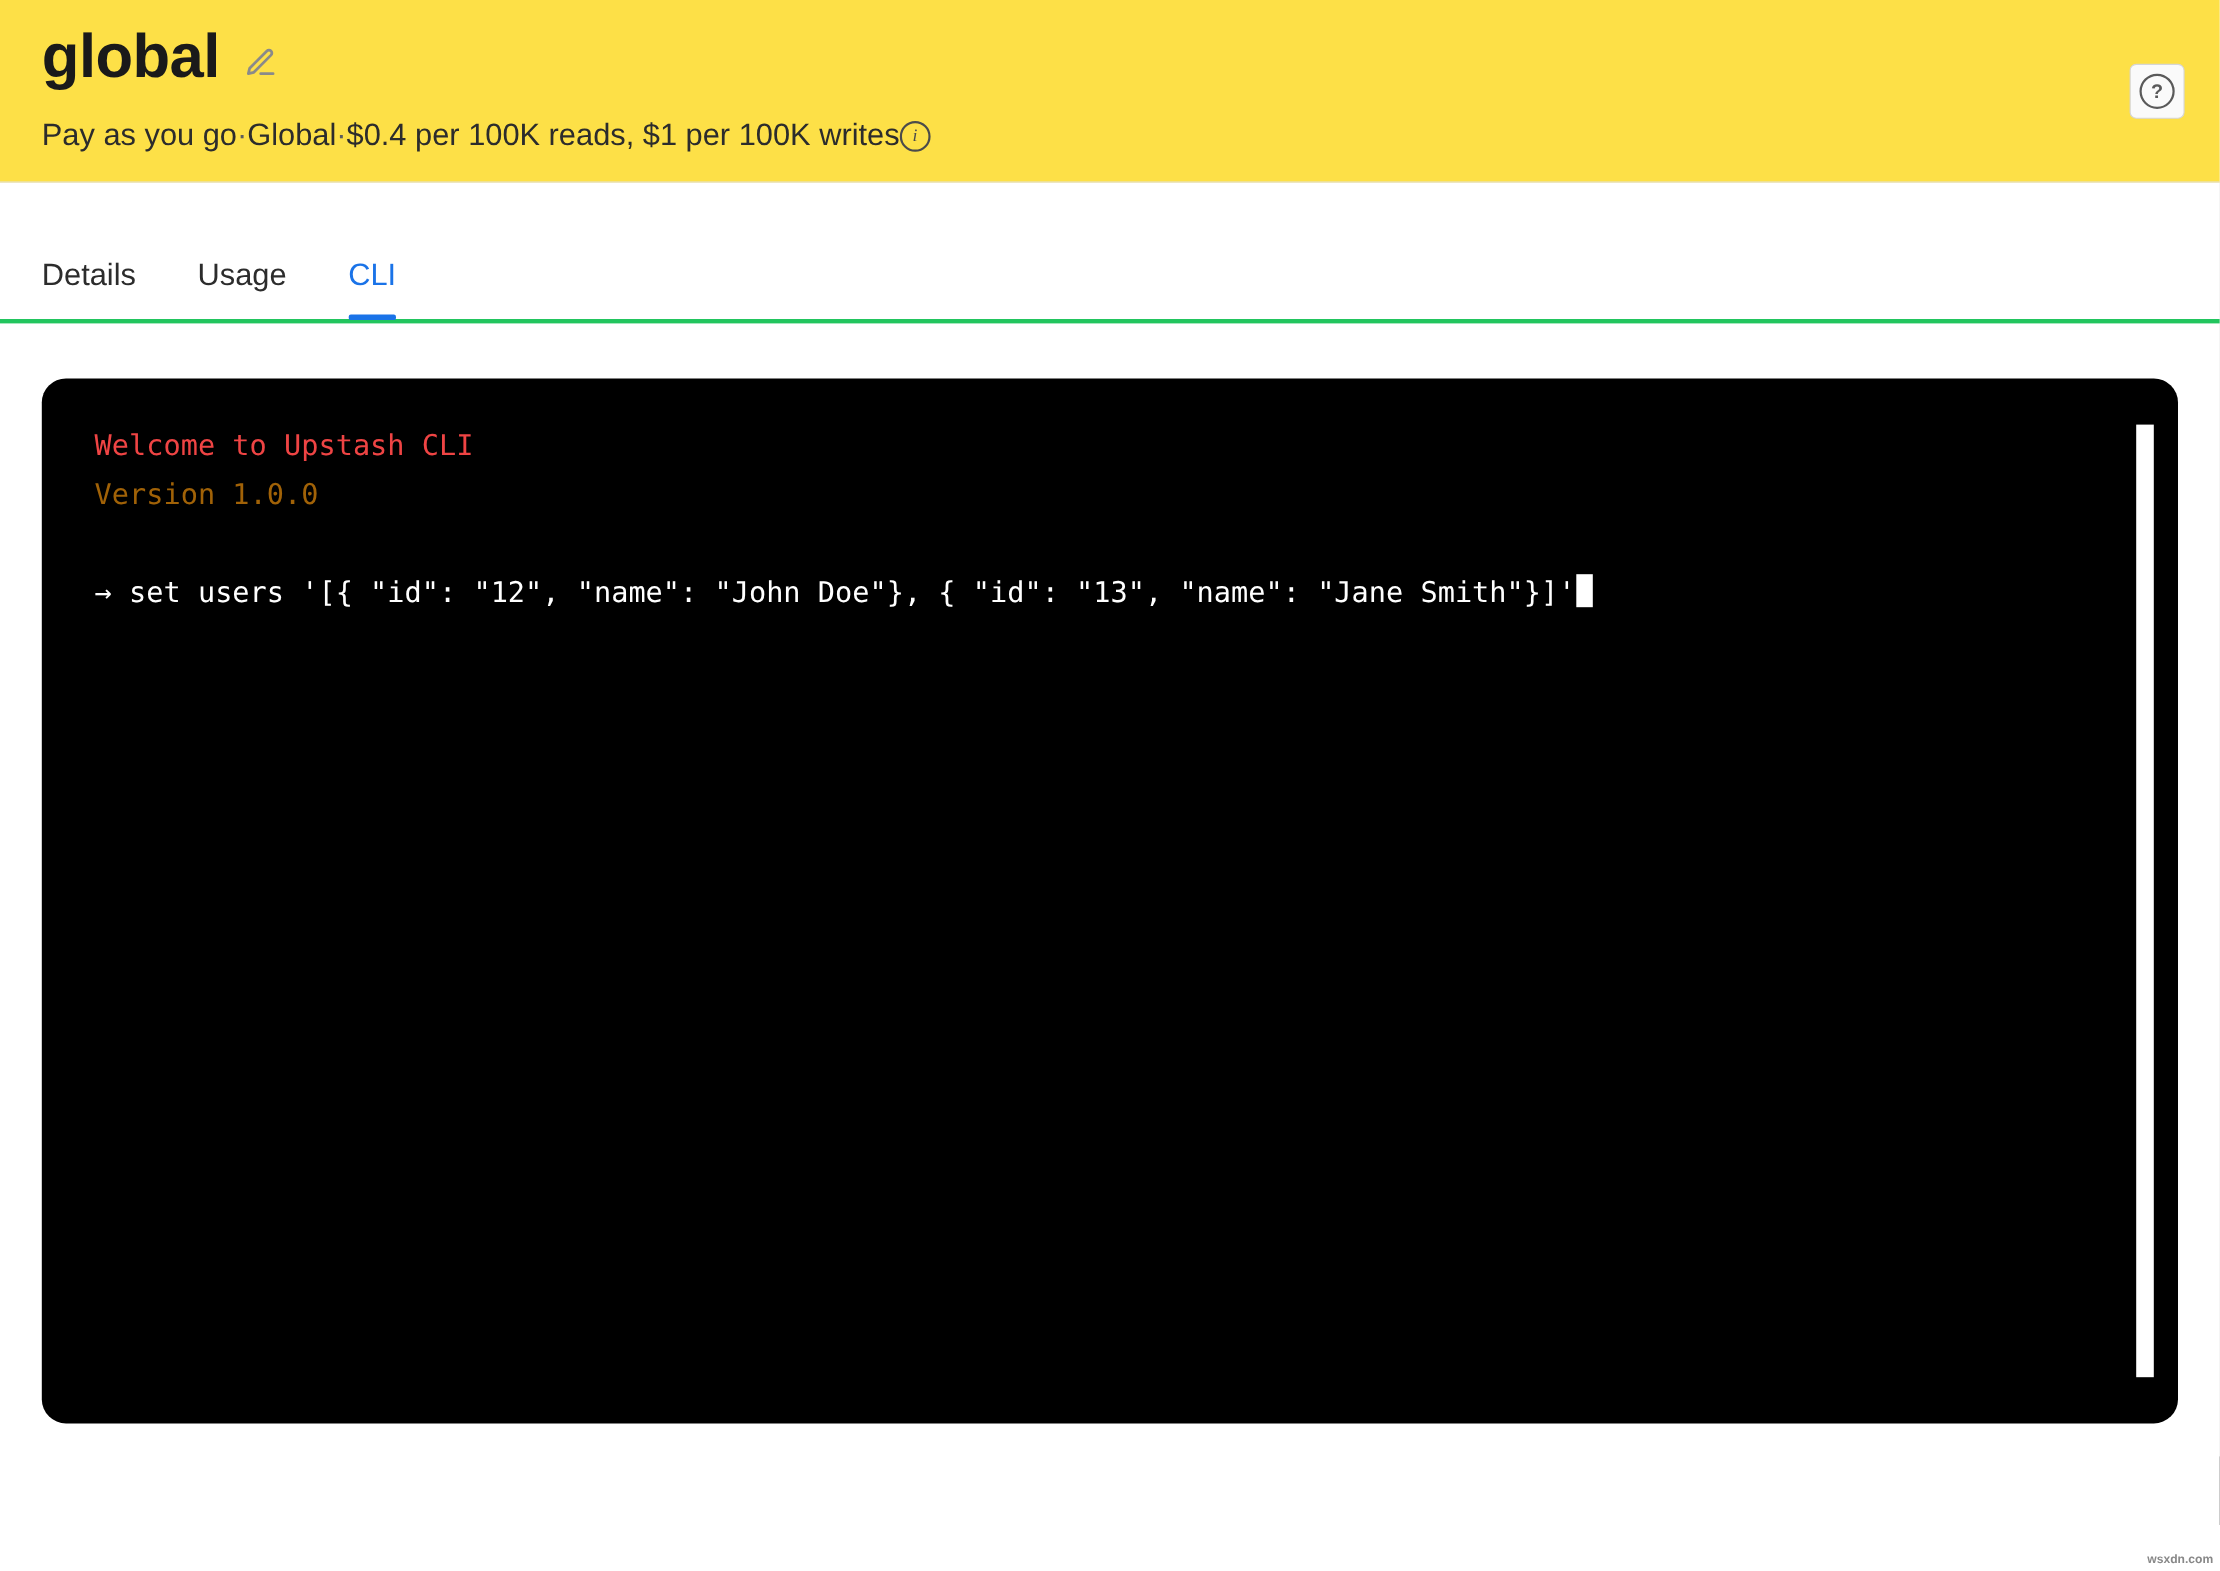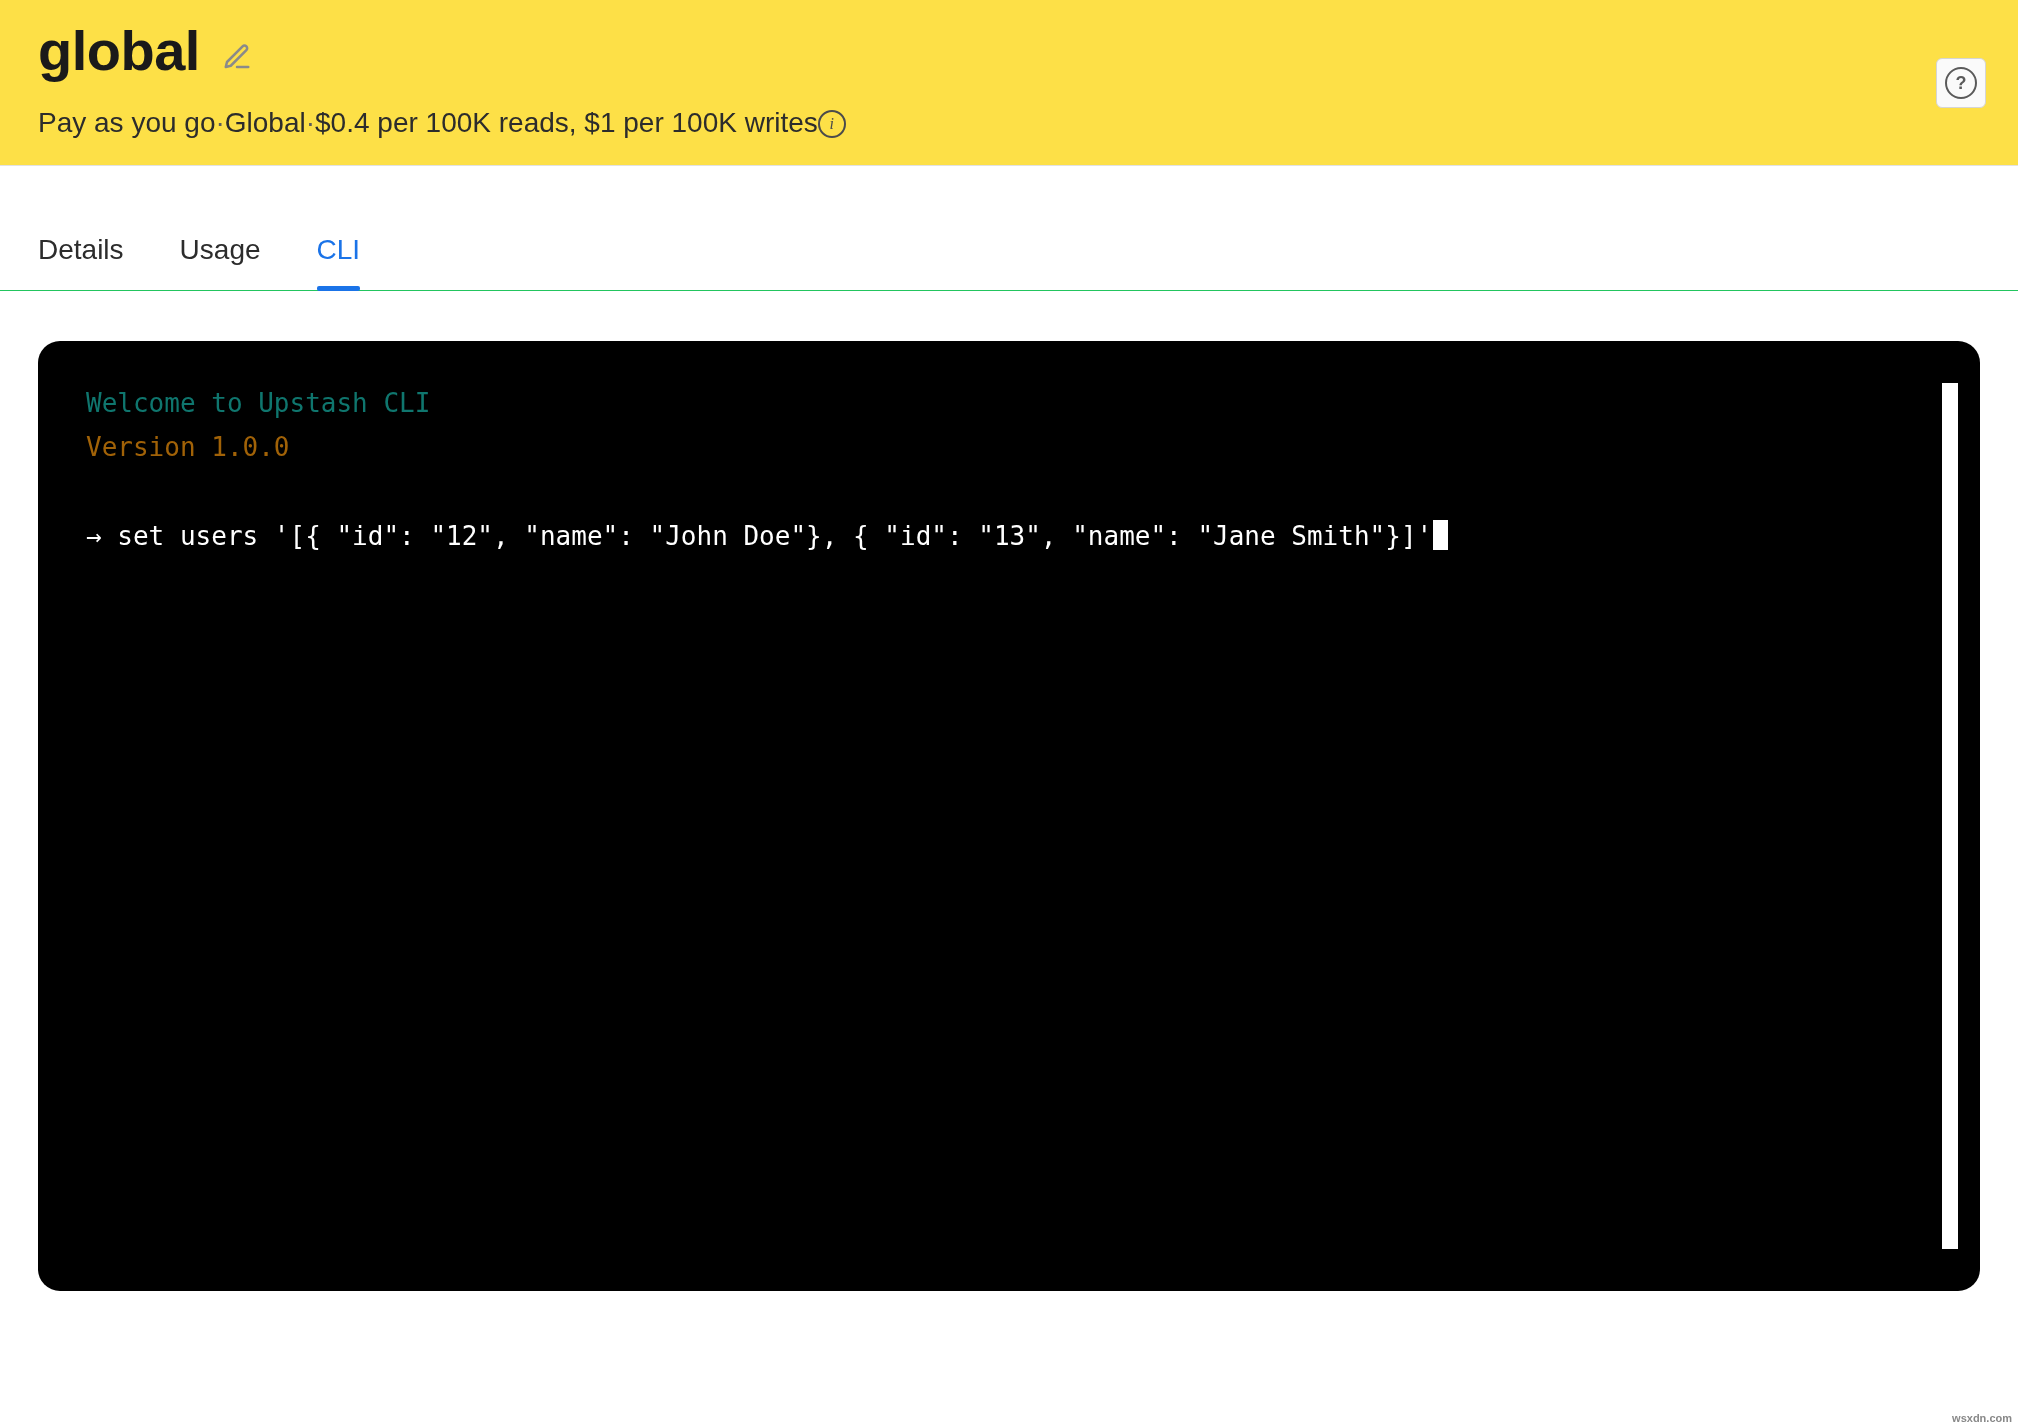--- a/index.html
+++ b/index.html
@@ -91,21 +91,21 @@
     display:flex;
     align-items:center;
     justify-content:center;
     font-size:18px;
     font-weight:600;
   }
 
   
   .tabs-wrap {
     padding: 0 38px;
-    border-bottom: 1px solid #22c55e;
+    border-bottom: 4px solid #22c55e;
     margin-top: 48px;
   }
   .tabs {
     display: flex;
     gap: 56px;
     align-items: center;
   }
   .tab {
     font-size: 28px;
     color: #2c2c2c;
@@ -149,21 +149,21 @@
     border-radius: 22px;
     padding: 42px 40px 42px 48px;
     height: 950px;
     box-sizing: border-box;
     font-family: "SF Mono", ui-monospace, Menlo, Consolas, monospace;
     font-size: 26px;
     line-height: 1.55;
     color: #fff;
     overflow: hidden;
   }
-  .terminal .welcome { color: #0f766e; }
+  .terminal .welcome { color: #ef4444; }
   .terminal .version { color: #a16207; margin-top:4px; }
   .terminal .prompt-line { margin-top: 48px; white-space: pre; }
   .terminal .arrow { color: #fff; }
   .terminal .cmd { color:#fff; }
   .cursor-block {
     display:inline-block;
     width: 15px;
     height: 30px;
     background:#fff;
     vertical-align: -5px;

